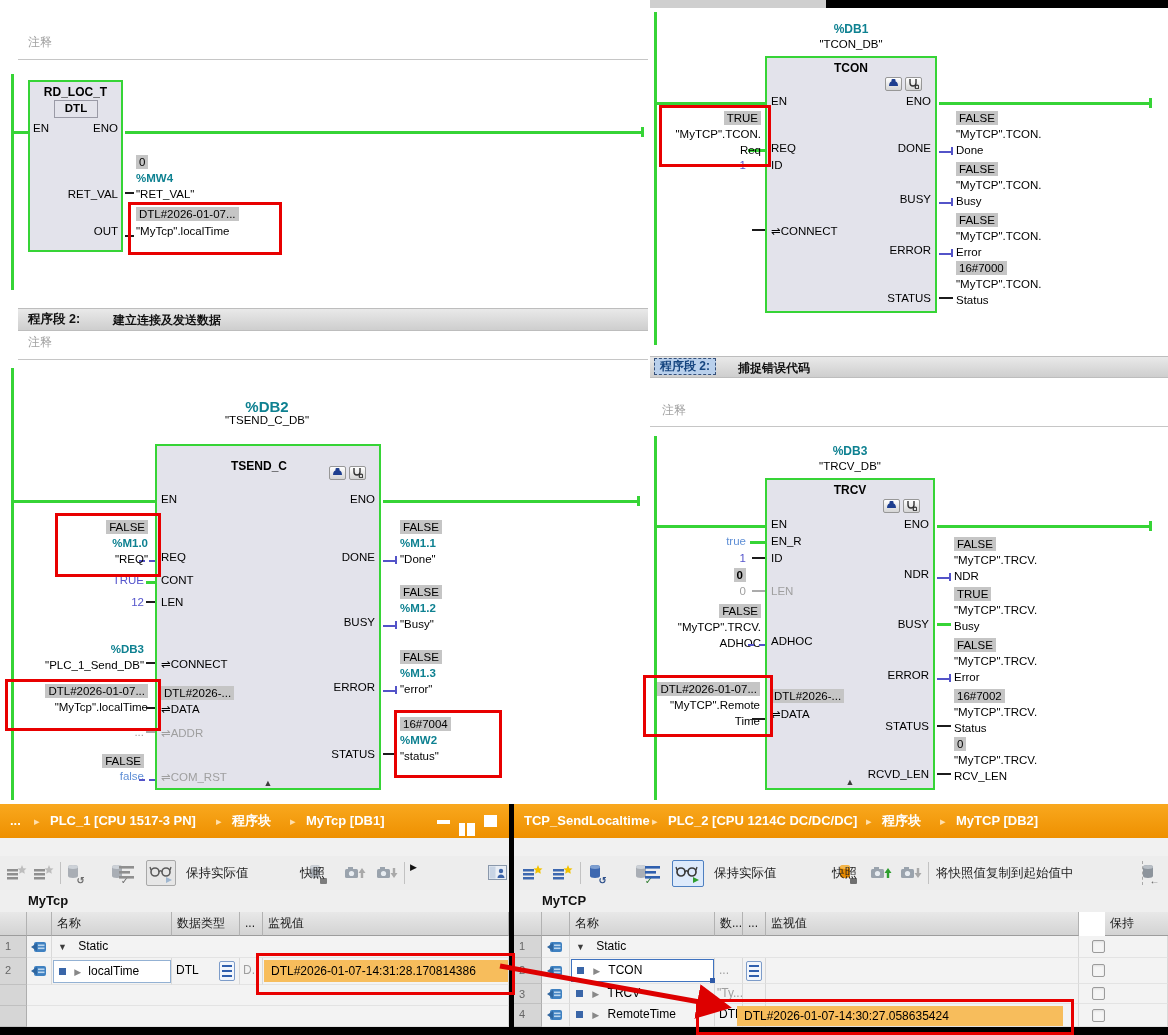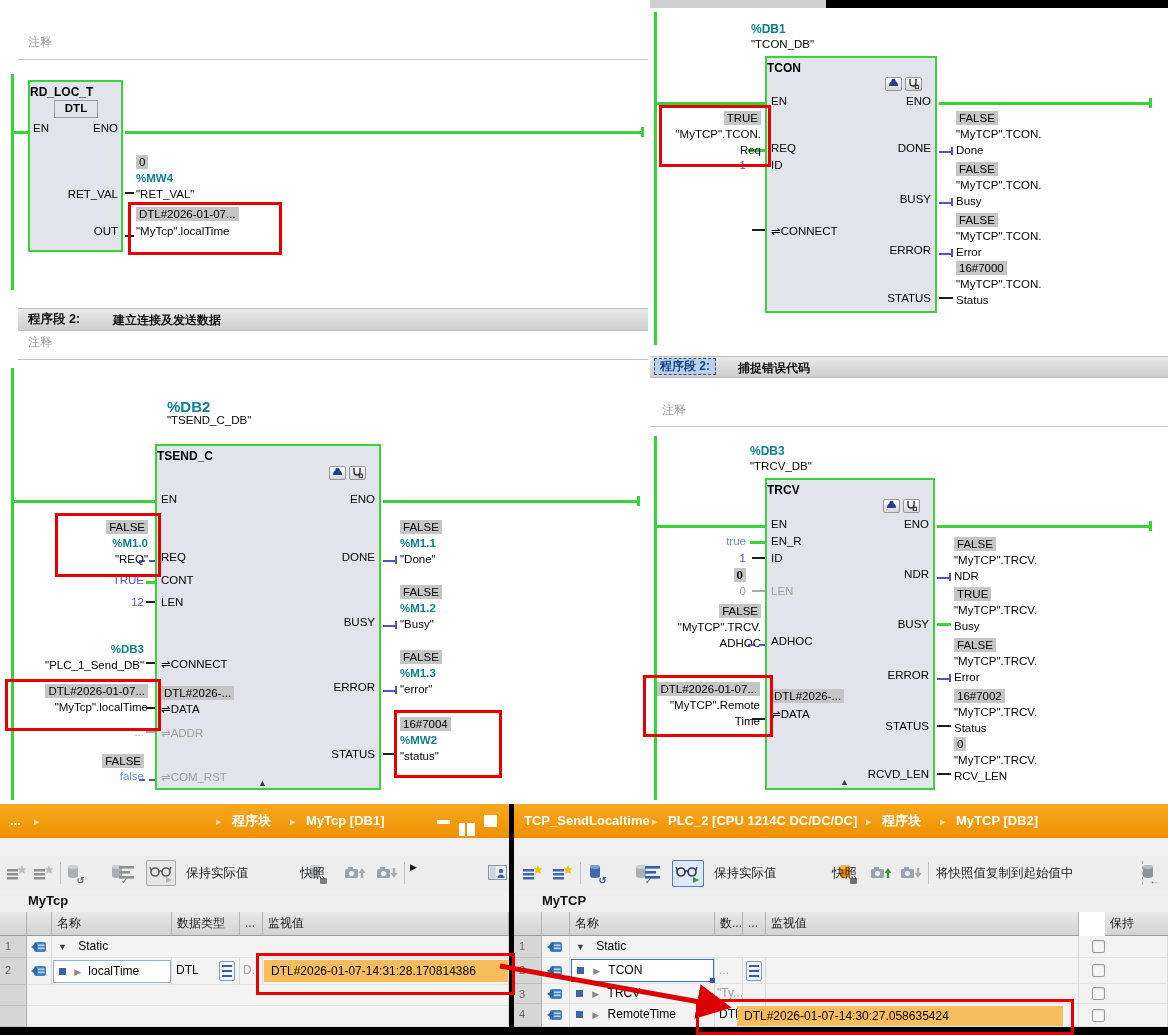--- a/index.html
+++ b/index.html
@@ -1,19 +1,19 @@
 <!DOCTYPE html>
 <html><head>
 <meta charset="utf-8">
 <style>
   html,body{margin:0;padding:0;background:#fff}
   #root{position:relative;width:1168px;height:1035px;background:#fff;overflow:hidden;
         font-family:"Liberation Sans","DejaVu Sans",sans-serif;font-size:11.5px;color:#000}
   .a{position:absolute;white-space:nowrap}
-  .rt{text-align:right}.ct{}
+  .rt{text-align:right}.ct{text-align:center}
   .netbar{background:linear-gradient(#e9e9e9,#cecece);border-top:1px solid #bdbdbd;border-bottom:1px solid #bdbdbd}
   .seg{font-weight:bold;font-size:12.5px;color:#101010}
   .ntitle{font-weight:bold;font-size:12px;color:#101010}
   .segsel{background:#b9d0ec;border:1px dashed #35507a;color:#16457f;font-weight:bold;font-size:12px;padding:0 5px;line-height:15px}
   .comment{color:#a3a3a3;font-size:12px}
   .cline{border-bottom:1px solid #c6c6c6}
   .blk{background:#e3e3eb;border:2px solid #36d436;box-sizing:border-box}
   .btl{font-weight:bold;font-size:12px}
   .dtlbox{border:1px solid #9a9aa6;font-weight:bold;font-size:11.5px;text-align:center;line-height:14px}
   .chip{background:#c5c5c5;padding:0 3px;display:inline-block;line-height:14px;font-size:11.5px;color:#000}
@@ -92,21 +92,21 @@
   </div>
   <div class="a cline" style="left:18px;top:329px;width:630px;height:30px">
     <span class="a comment" style="left:10px;top:5px">注释</span>
   </div>
 
   <div class="a vgw" style="left:11px;top:368px;height:432px"></div>
   <div class="a ct" style="left:167px;top:398px;width:200px"><span class="addr" style="font-size:15px">%DB2</span></div>
   <div class="a ct" style="left:167px;top:414px;width:200px">"TSEND_C_DB"</div>
 
   <div class="a blk" style="left:155px;top:444px;width:226px;height:346px">
-    <div class="a btl ct" style="left:0;top:3px;width:204px">TSEND_C</div>
+    <div class="a btl ct" style="left:0;top:13px;width:204px">TSEND_C</div>
     <div class="a hic" style="left:172px;top:20px"><svg width="11" height="9">
           <path d="M1 8 Q1 3 5.5 3 Q10 3 10 8 Z" fill="#1f3f8f"></path>
           <rect x="3.5" y="1" width="4" height="3" rx="1" fill="#1f3f8f"></rect>
         </svg></div>
     <div class="a hic" style="left:192px;top:20px"><svg width="11" height="11">
           <path d="M2 1v4a3 3 0 0 0 6 0V1" stroke="#333" fill="none" stroke-width="1.4"></path>
           <circle cx="9" cy="9" r="1.8" fill="none" stroke="#333" stroke-width="1.2"></circle>
         </svg></div>
   </div>
   <div class="a gw" style="left:14px;top:500px;width:141px"></div>
@@ -354,20 +354,21 @@
   <div class="a stack" style="left:954px;top:736px">
     <div><span class="chip">0</span></div>
     <div>"MyTCP".TRCV.</div>
     <div>RCV_LEN</div>
   </div>
   <div class="a tri ct" style="left:840px;top:777px;width:20px">▲</div>
 
   <div class="a obar" style="left:0;top:804px;width:509px;height:34px">
     <span class="a" style="left:10px">...</span>
     <span class="a csep" style="left:34px">▸</span>
+    <span class="a" style="left:50px">PLC_1 [CPU 1517-3 PN]</span>
     <span class="a csep" style="left:216px">▸</span>
     <span class="a" style="left:232px">程序块</span>
     <span class="a csep" style="left:290px">▸</span>
     <span class="a" style="left:306px">MyTcp [DB1]</span>
     <div class="a" style="left:437px;top:16px;width:13px;height:4px;background:#fff"></div>
     <div class="a" style="left:459px;top:11px"><svg width="16" height="13">
           <rect x="0" y="0" width="6" height="13" fill="#fff"></rect>
           <rect x="8" y="0" width="8" height="13" fill="#fff"></rect>
         </svg></div>
     <div class="a" style="left:484px;top:11px;width:13px;height:12px;background:#fff"></div>

